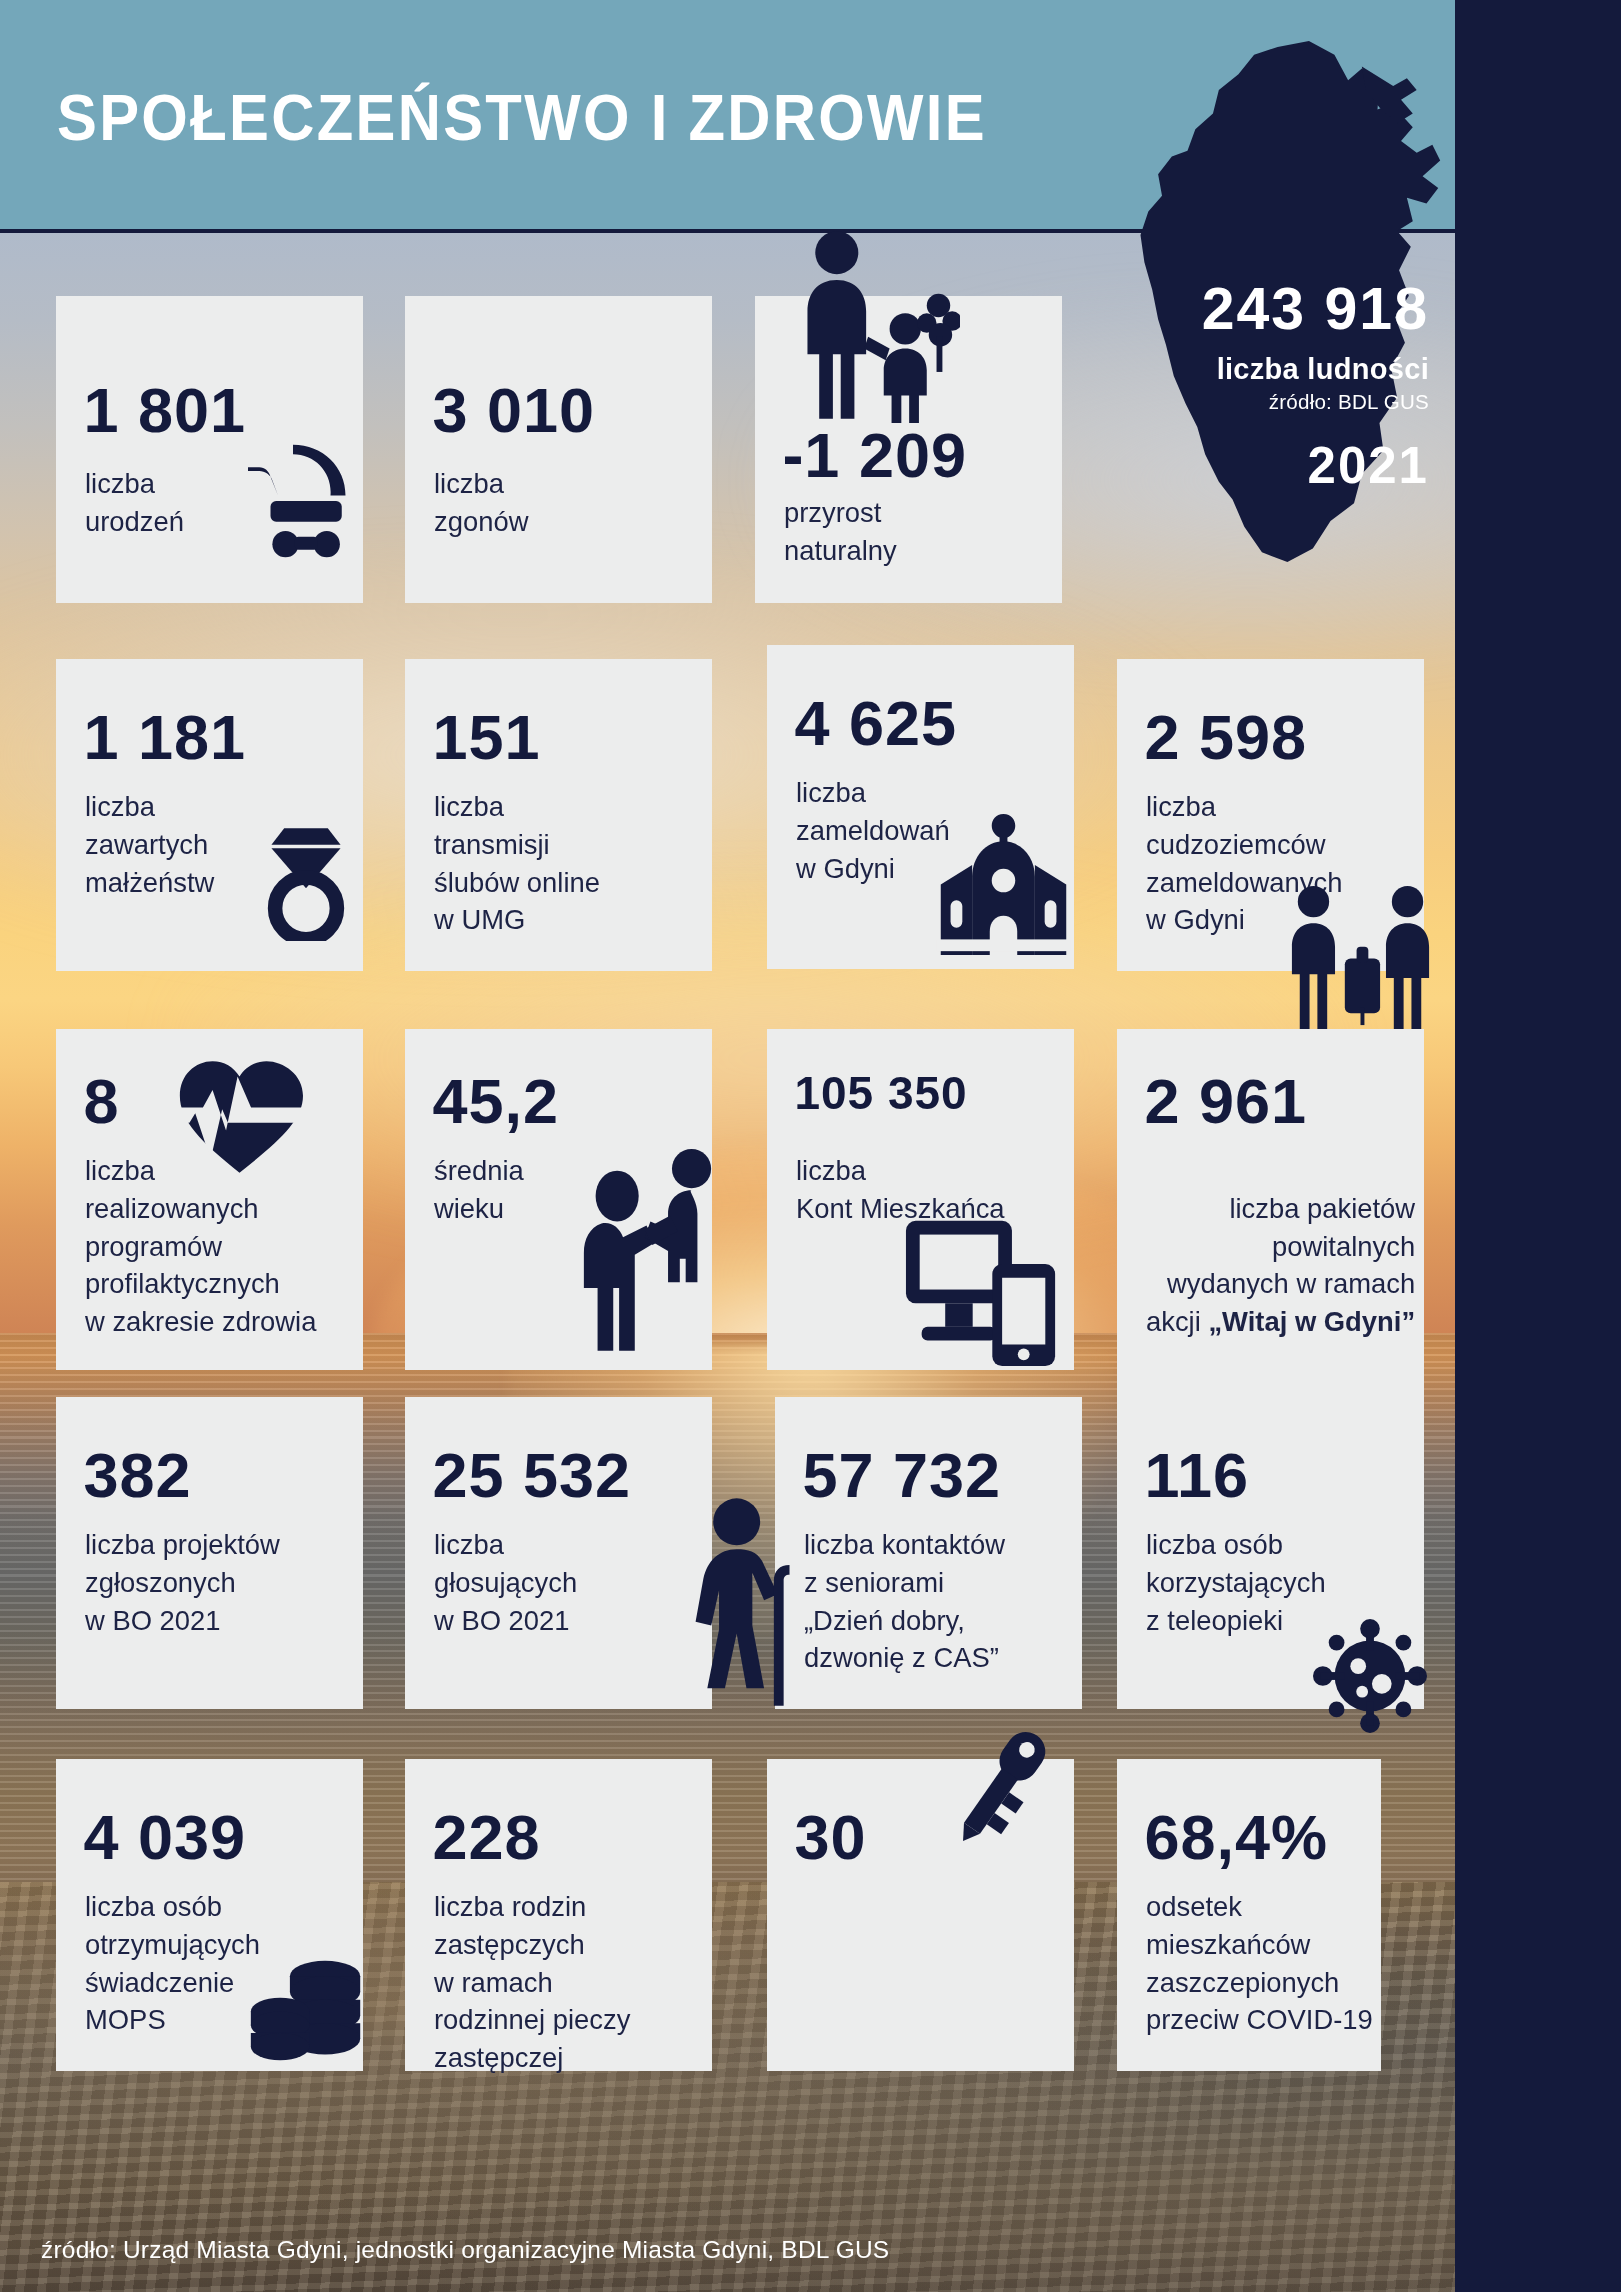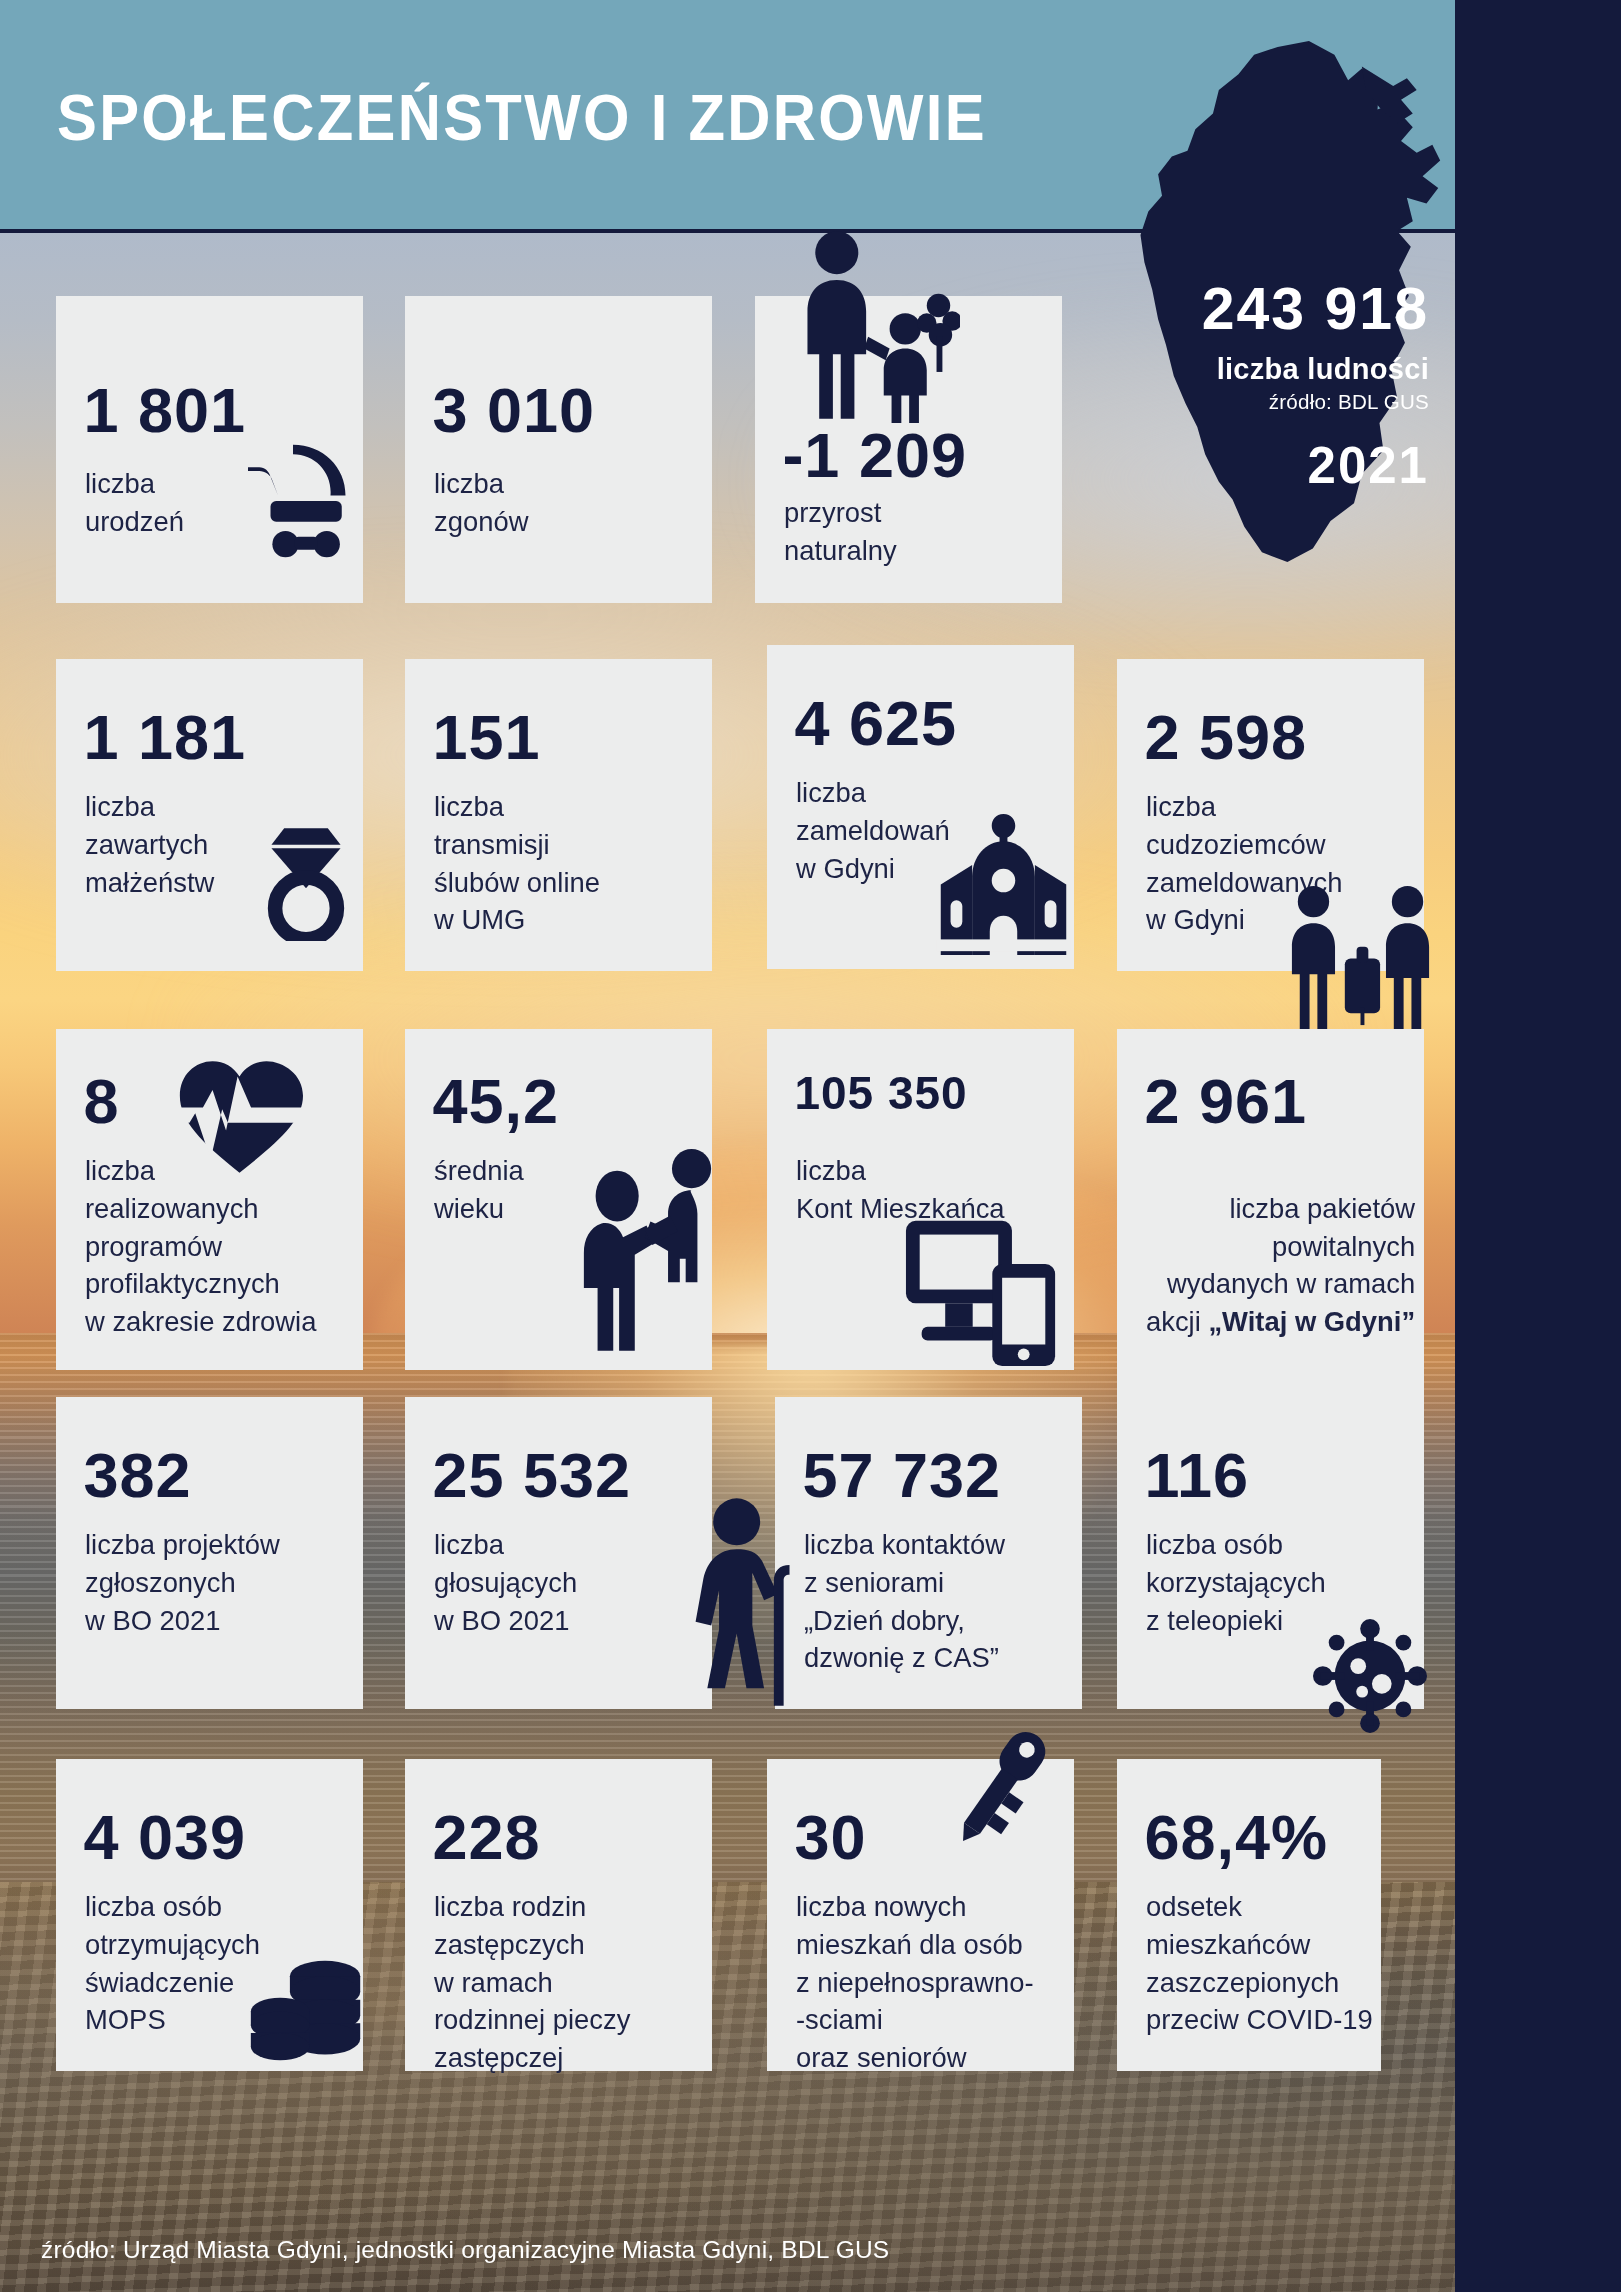--- a/index.html
+++ b/index.html
@@ -492,25 +492,20 @@
     <div class="num" style="left:27.4px;top:47px;font-size:63px;">228</div>
     <div class="lab" style="left:29px;top:129px;">liczba rodzin
 zastępczych
 w ramach
 rodzinnej pieczy
 zastępczej</div>
   </div>
 
   <div class="card" style="left:767px;top:1759px;width:307px;height:312px;">
     <div class="num" style="left:27.4px;top:47px;font-size:63px;">30</div>
-    <div class="lab" style="left:29px;top:129px;">liczba nowych
-mieszkań dla osób
-z niepełnosprawno-
--sciami
-oraz seniorów</div>
   </div>
   <div class="ic" style="left:939px;top:1719px;width:123px;height:135px;">
     <svg viewBox="0 0 63 69">
         <g transform="rotate(35 31 34)">
           <rect x="22" y="2" width="20" height="26" rx="10"></rect>
           <rect x="28" y="7" width="8" height="8" rx="4" fill="#eceded"></rect>
           <rect x="27" y="26" width="10" height="34"></rect>
           <rect x="37" y="34" width="9" height="7"></rect>
           <rect x="37" y="47" width="9" height="7"></rect>
           <path d="M27 60l5 8 5-8z"></path>

